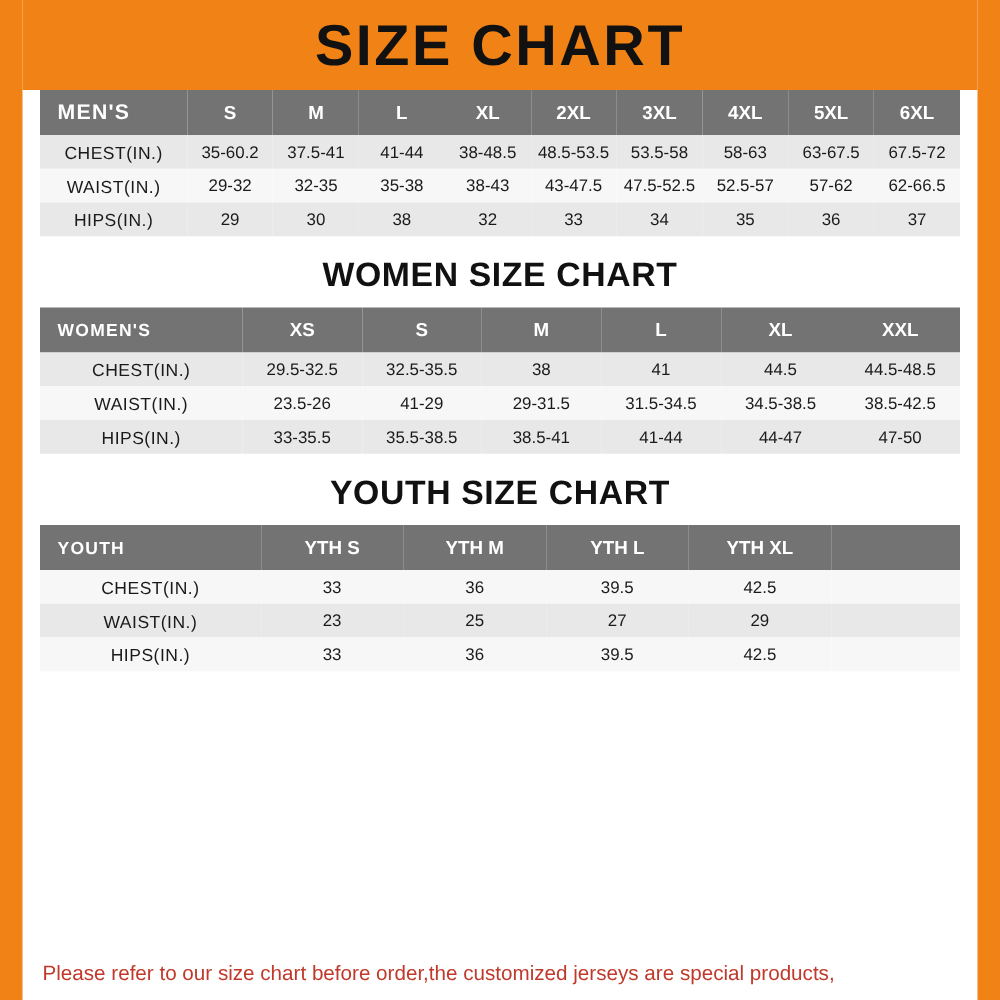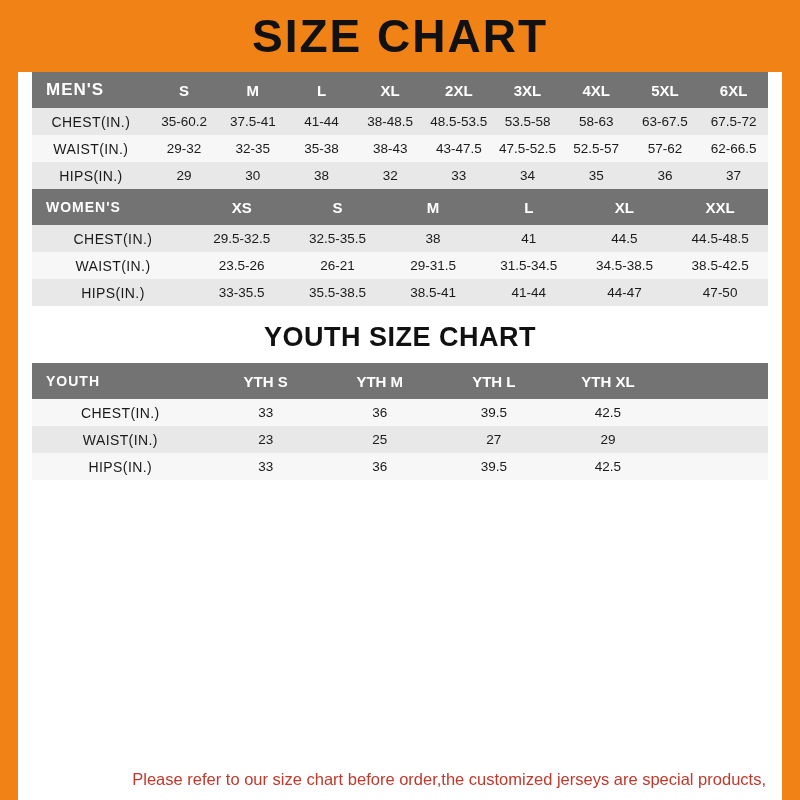--- a/index.html
+++ b/index.html
@@ -76,21 +76,21 @@
     text-align: center;
     font-size: 14px;
     letter-spacing: 0.4px;
     margin-left: 18px;
   }
   .men-table thead th.first-col { font-size: 17px; }
   .footer-note {
     position: absolute;
     left: 0; right: 0; bottom: 8px;
     padding: 0 16px;
-    text-align: right;
+    text-align: left;
     color: #c0392b;
     font-size: 16.5px;
     line-height: 1.45;
   }
   .note-line { display: block; }
 </style>
 </head>
 <body>
 
 <div class="page">
@@ -149,20 +149,21 @@
           <td>33</td>
           <td>34</td>
           <td>35</td>
           <td>36</td>
           <td>37</td>
         </tr>
       </tbody>
     </table>
   </div>
 
+  <div class="section-title">WOMEN SIZE CHART</div>
   <div class="tbl-wrap">
     <table>
       <thead>
         <tr>
           <th class="first-col" style="width:22%">WOMEN'S</th>
           <th>XS</th>
           <th>S</th>
           <th>M</th>
           <th>L</th>
           <th>XL</th>
@@ -175,21 +176,21 @@
           <td>29.5-32.5</td>
           <td>32.5-35.5</td>
           <td>38</td>
           <td>41</td>
           <td>44.5</td>
           <td>44.5-48.5</td>
         </tr>
         <tr class="even">
           <td class="first-col">WAIST(IN.)</td>
           <td>23.5-26</td>
-          <td>26-21</td>
+          <td>41-29</td>
           <td>29-31.5</td>
           <td>31.5-34.5</td>
           <td>34.5-38.5</td>
           <td>38.5-42.5</td>
         </tr>
         <tr class="odd">
           <td class="first-col">HIPS(IN.)</td>
           <td>33-35.5</td>
           <td>35.5-38.5</td>
           <td>38.5-41</td>

